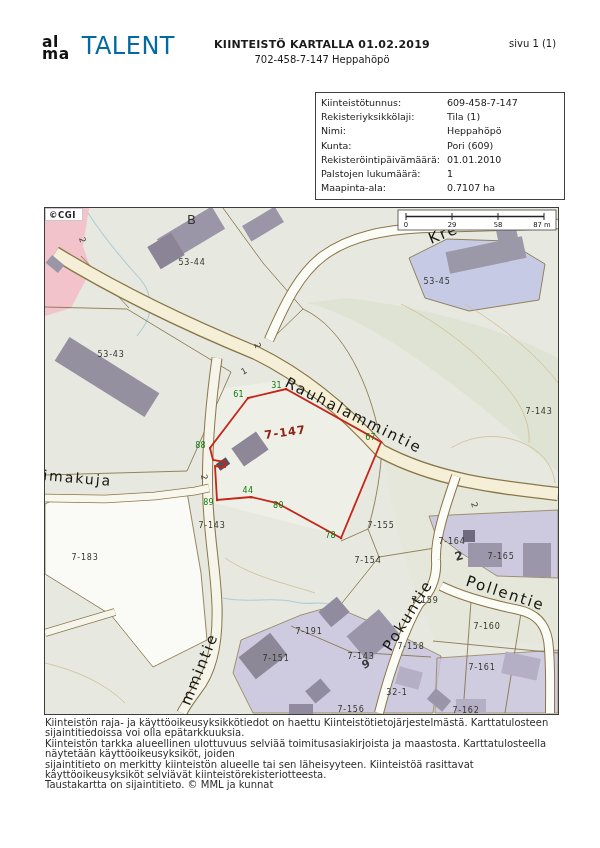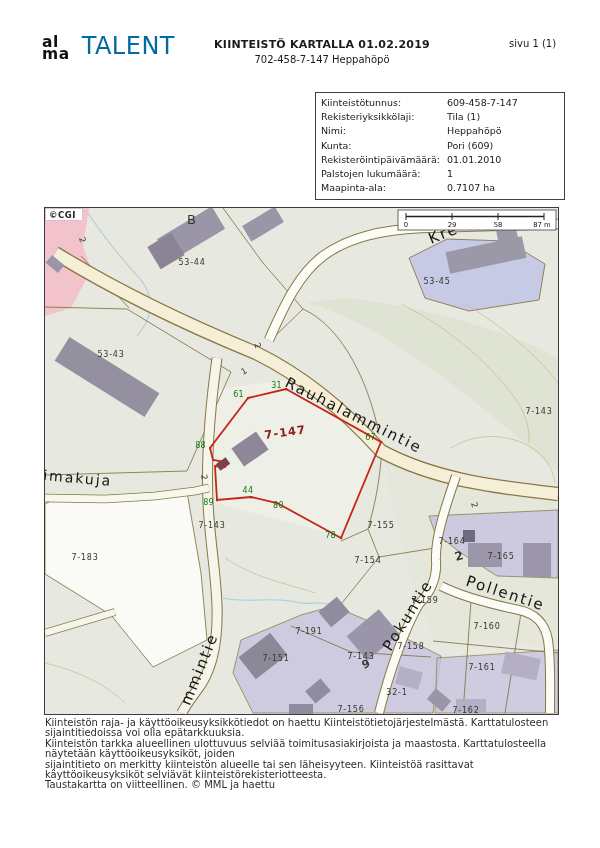--- a/index.html
+++ b/index.html
@@ -245,14 +245,14 @@
   <g>
     <rect x="0.5" y="0.5" width="37" height="12" fill="#ffffff" stroke="#aaa" stroke-width=".5"></rect>
     <text class="cgi-text" x="4" y="10">©CGI</text>
   </g>
 </svg>
 
 <div class="footer">
   <div>Kiinteistön raja- ja käyttöoikeusyksikkötiedot on haettu Kiinteistötietojärjestelmästä. Karttatulosteen sijaintitiedoissa voi olla epätarkkuuksia.</div>
   <div>Kiinteistön tarkka alueellinen ulottuvuus selviää toimitusasiakirjoista ja maastosta. Karttatulosteella näytetään käyttöoikeusyksiköt, joiden</div>
   <div>sijaintitieto on merkitty kiinteistön alueelle tai sen läheisyyteen. Kiinteistöä rasittavat käyttöoikeusyksiköt selviävät kiinteistörekisteriotteesta.</div>
-  <div>Taustakartta on viitteellinen. © MML ja haettu</div>
+  <div>Taustakartta on sijaintitieto. © MML ja kunnat</div>
 </div>
 
 </body></html>

